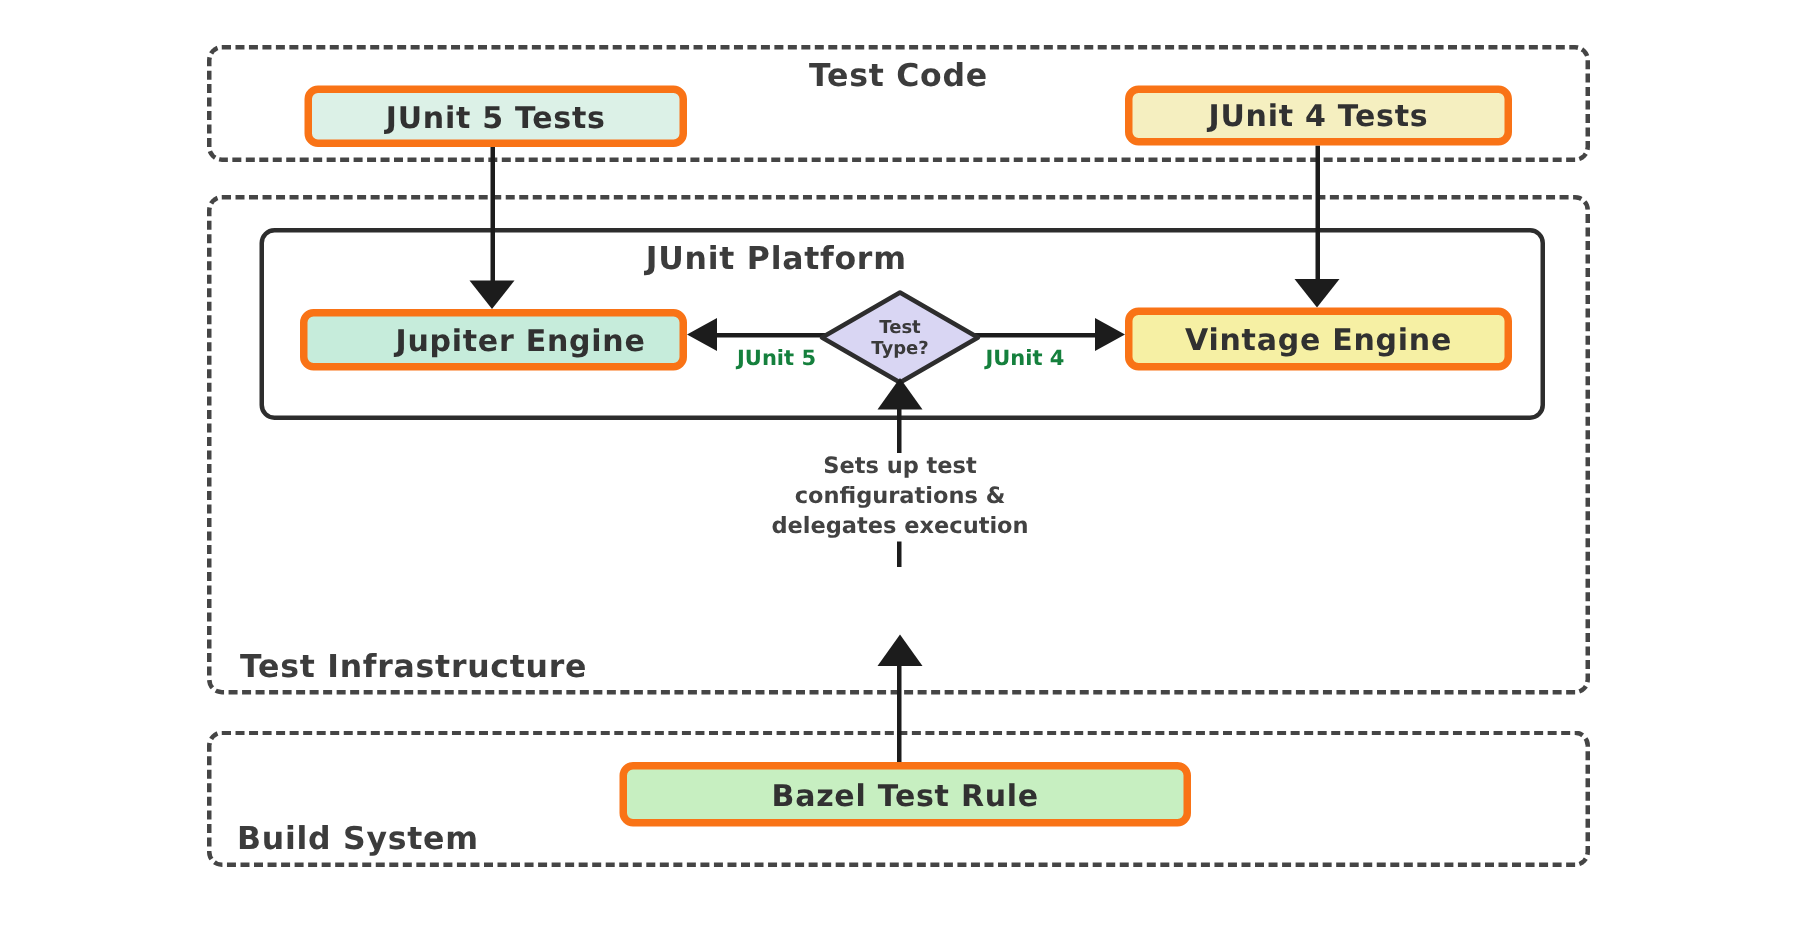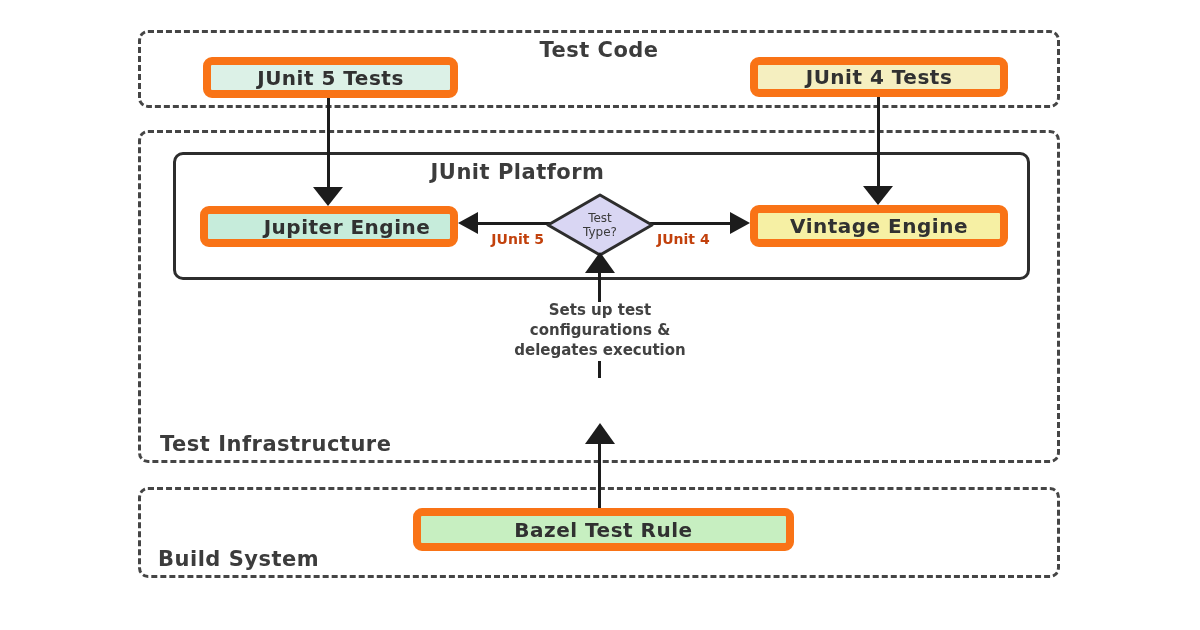--- a/index.html
+++ b/index.html
@@ -14,43 +14,43 @@
   .group-label {
     position: absolute; font-size: 21px; font-weight: bold; color: #3c3c3c;
     letter-spacing: 0.5px; white-space: nowrap;
   }
   .group-label.centered { text-align: center; }
   .panel {
     position: absolute; border: 3px solid #2d2d2d; border-radius: 10px;
     background: #ffffff; box-sizing: border-box;
   }
   .node {
-    position: absolute; border: 8px solid #f97316; border-radius: 9px;
+    position: absolute; border: 5px solid #f97316; border-radius: 9px;
     display: flex; align-items: center; justify-content: center;
     font-size: 20px; font-weight: bold; color: #313131; letter-spacing: 0.5px;
     box-sizing: border-box; white-space: nowrap;
   }
   .vline { position: absolute; width: 3px; background: #1c1c1c; }
   .hline { position: absolute; height: 3px; background: #1c1c1c; }
   .arr { position: absolute; width: 0; height: 0; }
   .arr-down  { border-left: 15px solid transparent; border-right: 15px solid transparent; border-top: 19px solid #1c1c1c; }
   .arr-up    { border-left: 15px solid transparent; border-right: 15px solid transparent; border-bottom: 21px solid #1c1c1c; }
   .arr-left  { border-top: 11px solid transparent; border-bottom: 11px solid transparent; border-right: 20px solid #1c1c1c; }
   .arr-right { border-top: 11px solid transparent; border-bottom: 11px solid transparent; border-left: 20px solid #1c1c1c; }
-  .edge-label { position: absolute; font-size: 14px; font-weight: bold; color: #c2410c; }
+  .edge-label { position: absolute; font-size: 14px; font-weight: bold; color: #15803d; }
   .annotation {
     position: absolute; text-align: center; font-size: 15px; font-weight: bold;
     color: #424242; line-height: 20px;
   }
   .diamond-wrap { position: absolute; }
   .diamond-wrap svg { display: block; }
   .diamond-text {
     position: absolute; left: 0; top: 0; right: 0; bottom: 0;
     display: flex; flex-direction: column; align-items: center; justify-content: center;
-    font-size: 12px; font-weight: normal; color: #3a3a3a; line-height: 14px;
+    font-size: 12px; font-weight: bold; color: #3a3a3a; line-height: 14px;
   }
 </style>
 </head>
 <body>
 
 <div class="canvas">
 
   <div class="group" style="left:138px; top:30px; width:922px; height:78px;"></div>
   <div class="group-label centered" style="left:138px; top:38px; width:922px;">Test Code</div>
 

